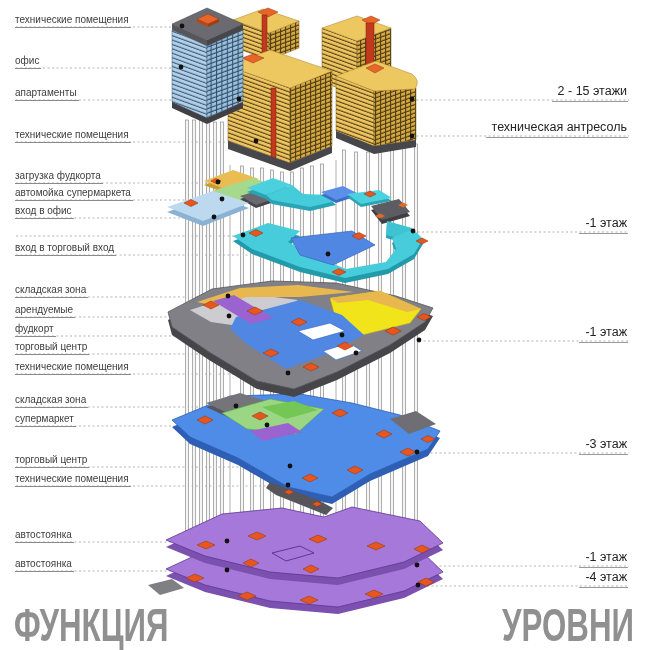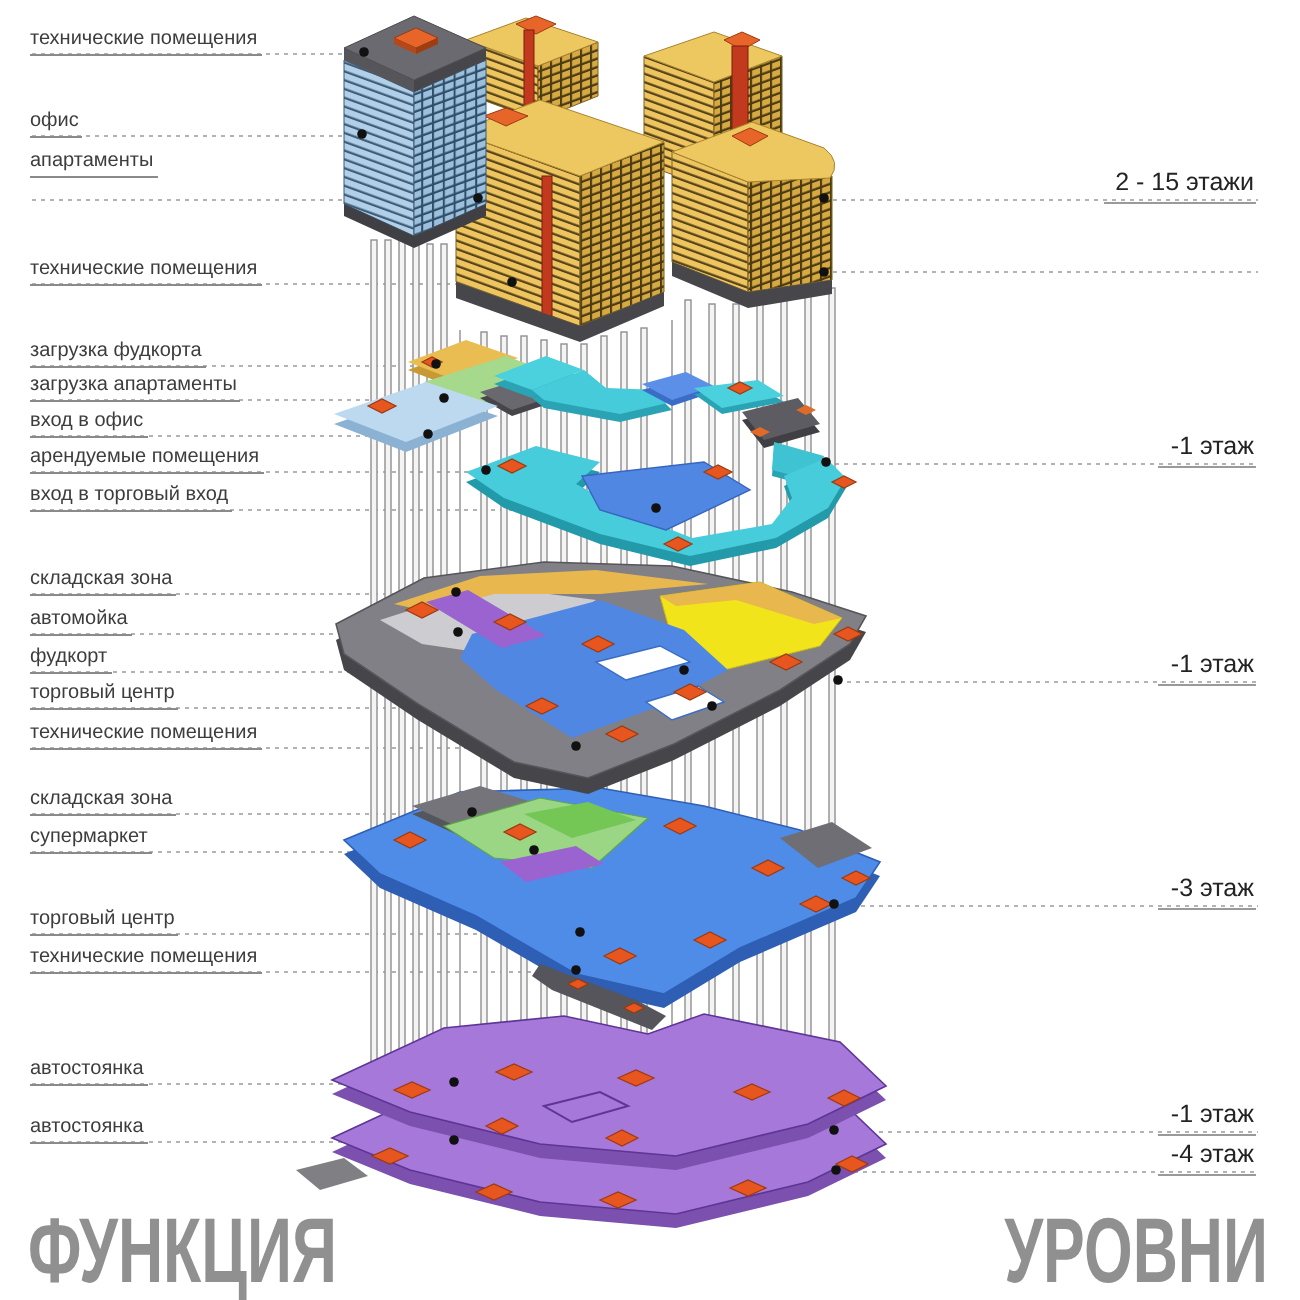--- a/index.html
+++ b/index.html
@@ -274,40 +274,40 @@
         <circle cx="413" cy="231" r="2.4"></circle>
     <circle cx="419" cy="340" r="2.4"></circle>
         <circle cx="417" cy="452" r="2.4"></circle>
         <circle cx="417" cy="565" r="2.4"></circle>
     <circle cx="418" cy="585" r="2.4"></circle>
   </g>
 </svg>
 
   <div class="llabel" style="top:13px"><span class="lt">технические помещения</span></div>
   <div class="llabel" style="top:54px"><span class="lt">офис</span></div>
-  <div class="llabel" style="top:74px"><span class="lt">апартаменты</span></div>
+  <div class="llabel" style="top:86px"><span class="lt">апартаменты</span></div>
   <div class="llabel" style="top:128px"><span class="lt">технические помещения</span></div>
   <div class="llabel" style="top:169px"><span class="lt">загрузка фудкорта</span></div>
-  <div class="llabel" style="top:186px"><span class="lt">загрузка апартаменты</span></div>
+  <div class="llabel" style="top:186px"><span class="lt">автомойка супермаркета</span></div>
   <div class="llabel" style="top:204px"><span class="lt">вход в офис</span></div>
-  <div class="llabel" style="top:222px"><span class="lt">арендуемые помещения</span></div>
   <div class="llabel" style="top:241px"><span class="lt">вход в торговый вход</span></div>
   <div class="llabel" style="top:283px"><span class="lt">складская зона</span></div>
-  <div class="llabel" style="top:303px"><span class="lt">автомойка</span></div>
+  <div class="llabel" style="top:303px"><span class="lt">арендуемые</span></div>
   <div class="llabel" style="top:322px"><span class="lt">фудкорт</span></div>
   <div class="llabel" style="top:340px"><span class="lt">торговый центр</span></div>
   <div class="llabel" style="top:360px"><span class="lt">технические помещения</span></div>
   <div class="llabel" style="top:393px"><span class="lt">складская зона</span></div>
   <div class="llabel" style="top:412px"><span class="lt">супермаркет</span></div>
   <div class="llabel" style="top:453px"><span class="lt">торговый центр</span></div>
   <div class="llabel" style="top:472px"><span class="lt">технические помещения</span></div>
   <div class="llabel" style="top:528px"><span class="lt">автостоянка</span></div>
   <div class="llabel" style="top:557px"><span class="lt">автостоянка</span></div>
 
   <div class="rlabel" style="top:84px"><span class="rt">2 - 15 этажи</span></div>
+  <div class="rlabel" style="top:120px"><span class="rt">техническая антресоль</span></div>
   <div class="rlabel" style="top:216px"><span class="rt">-1 этаж</span></div>
   <div class="rlabel" style="top:325px"><span class="rt">-1 этаж</span></div>
   <div class="rlabel" style="top:437px"><span class="rt">-3 этаж</span></div>
   <div class="rlabel" style="top:550px"><span class="rt">-1 этаж</span></div>
   <div class="rlabel" style="top:570px"><span class="rt">-4 этаж</span></div>
 
   <div class="big-title fn">ФУНКЦИЯ</div>
   <div class="big-title lv">УРОВНИ</div>
 </div>
 

